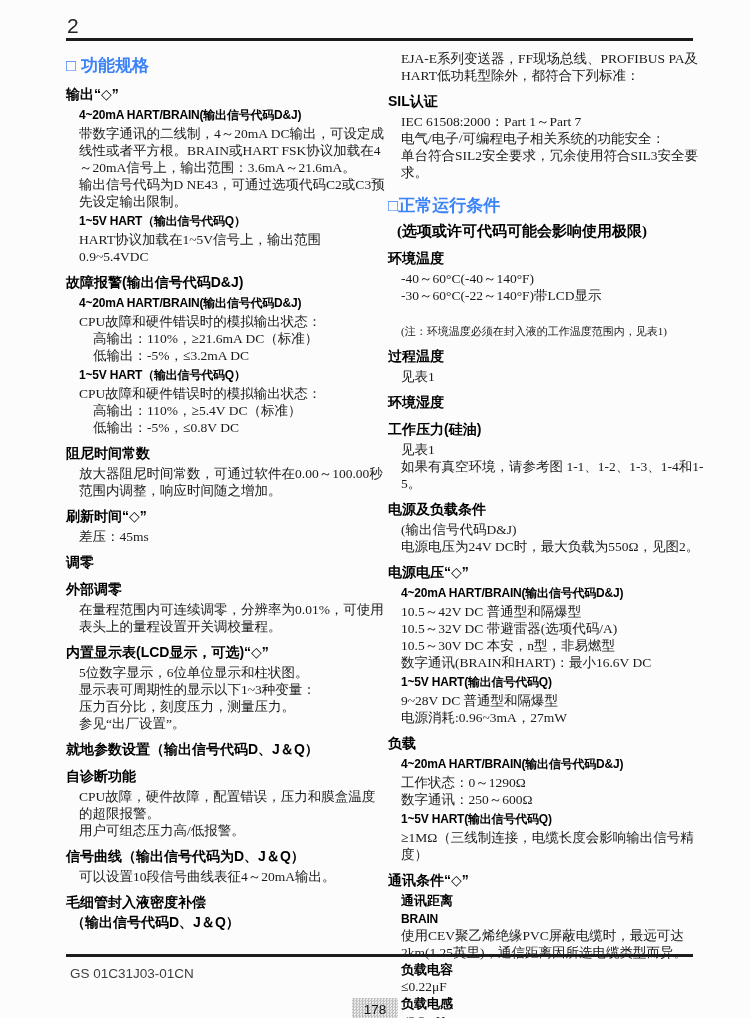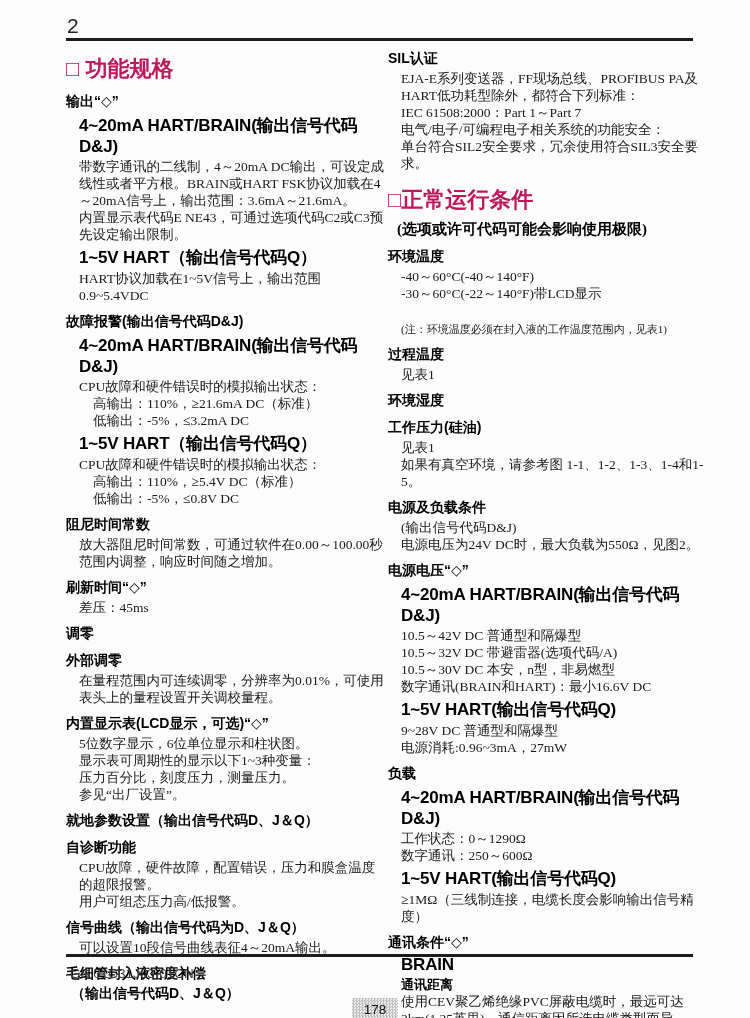--- a/index.html
+++ b/index.html
@@ -15,38 +15,38 @@
     font-size:21px; color:#222;
   }
   .header-rule { position:absolute; left:66px; top:38px; width:627px; height:3px; background:#1c1c1c; }
   .col { position:absolute; top:54px; width:322px; }
   .col-left  { left:66px; }
   .col-right { left:388px; top:50px; width:326px; }
 
   .blk { }
   .h1 {
     font-family:"Liberation Sans","DejaVu Sans",sans-serif;
-    font-weight:bold; font-size:22px; color:#be185d; margin:13px 0 5px;
+    font-weight:bold; font-size:17px; color:#3b82f6; margin:13px 0 5px;
   }
   .blk:first-child { margin-top:0; }
   .h1sub {
     font-family:Liberation Serif, serif;
     font-weight:bold; font-size:15px; color:#000; padding-left:9px; margin:0 0 5px;
   }
   .h2 {
     font-family:"Liberation Sans","DejaVu Sans",sans-serif;
     font-weight:bold; font-size:14px; color:#000; margin:9px 0 2px;
   }
   .h2cont {
     font-family:"Liberation Sans","DejaVu Sans",sans-serif;
     font-weight:bold; font-size:14px; color:#000; margin:0 0 2px 5px;
   }
   .h3 {
     font-family:"Liberation Sans","DejaVu Sans",sans-serif;
-    font-weight:bold; font-size:17px; color:#000; margin:3px 0 1px; padding-left:13px;
+    font-weight:bold; font-size:12px; color:#000; margin:3px 0 1px; padding-left:13px;
     letter-spacing:-0.2px;
   }
   .body  { font-size:13.5px; line-height:17px; padding-left:13px; }
   .body2 { font-size:13.5px; line-height:17px; padding-left:27px; }
   .note  { font-size:11px;  line-height:15px; padding-left:13px;margin-top:20px; }
   .bbody {
     font-family:"Liberation Sans","DejaVu Sans",sans-serif;
     font-weight:bold; font-size:13px; line-height:17px; padding-left:13px; color:#000;
   }
 
@@ -71,21 +71,21 @@
 
 <div class="page">
   <div class="page-num">2</div>
   <div class="header-rule"></div>
 
   <div class="col col-left" id="col-left">
       <div class="blk h1">□ 功能规格</div>
       <div class="blk h2">输出“◇”</div>
       <div class="blk h3">4~20mA HART/BRAIN(输出信号代码D&amp;J)</div>
       <div class="blk body">带数字通讯的二线制，4～20mA DC输出，可设定成线性或者平方根。BRAIN或HART FSK协议加载在4～20mA信号上，输出范围：3.6mA～21.6mA。</div>
-      <div class="blk body">内置显示表代码E NE43，可通过选项代码C2或C3预先设定输出限制。</div>
+      <div class="blk body">输出信号代码为D NE43，可通过选项代码C2或C3预先设定输出限制。</div>
       <div class="blk h3">1~5V HART（输出信号代码Q）</div>
       <div class="blk body">HART协议加载在1~5V信号上，输出范围0.9~5.4VDC</div>
       <div class="blk h2">故障报警(输出信号代码D&amp;J)</div>
       <div class="blk h3">4~20mA HART/BRAIN(输出信号代码D&amp;J)</div>
       <div class="blk body">CPU故障和硬件错误时的模拟输出状态：</div>
       <div class="blk body2">高输出：110%，≥21.6mA DC（标准）</div>
       <div class="blk body2">低输出：-5%，≤3.2mA DC</div>
       <div class="blk h3">1~5V HART（输出信号代码Q）</div>
       <div class="blk body">CPU故障和硬件错误时的模拟输出状态：</div>
       <div class="blk body2">高输出：110%，≥5.4V DC（标准）</div>
@@ -105,22 +105,22 @@
       <div class="blk h2">就地参数设置（输出信号代码D、J＆Q）</div>
       <div class="blk h2">自诊断功能</div>
       <div class="blk body">CPU故障，硬件故障，配置错误，压力和膜盒温度的超限报警。</div>
       <div class="blk body">用户可组态压力高/低报警。</div>
       <div class="blk h2">信号曲线（输出信号代码为D、J＆Q）</div>
       <div class="blk body">可以设置10段信号曲线表征4～20mA输出。</div>
       <div class="blk h2">毛细管封入液密度补偿</div>
       <div class="blk h2cont">（输出信号代码D、J＆Q）</div>
     </div>
   <div class="col col-right" id="col-right">
+      <div class="blk body">EJA-E系列变送器，FF现场总线、PROFIBUS PA及HART低功耗型除外，都符合下列标准：</div>
       <div class="blk h2">SIL认证</div>
-      <div class="blk body">EJA-E系列变送器，FF现场总线、PROFIBUS PA及HART低功耗型除外，都符合下列标准：</div>
       <div class="blk body">IEC 61508:2000：Part 1～Part 7</div>
       <div class="blk body">电气/电子/可编程电子相关系统的功能安全：</div>
       <div class="blk body">单台符合SIL2安全要求，冗余使用符合SIL3安全要求。</div>
       <div class="blk h1">□正常运行条件</div>
       <div class="blk h1sub">(选项或许可代码可能会影响使用极限)</div>
       <div class="blk h2">环境温度</div>
       <div class="blk body">-40～60°C(-40～140°F)</div>
       <div class="blk body">-30～60°C(-22～140°F)带LCD显示</div>
       <div class="blk note">(注：环境温度必须在封入液的工作温度范围内，见表1)</div>
       <div class="blk h2">过程温度</div>
@@ -141,22 +141,22 @@
       <div class="blk h3">1~5V HART(输出信号代码Q)</div>
       <div class="blk body">9~28V DC  普通型和隔爆型</div>
       <div class="blk body">电源消耗:0.96~3mA，27mW</div>
       <div class="blk h2">负载</div>
       <div class="blk h3">4~20mA HART/BRAIN(输出信号代码D&amp;J)</div>
       <div class="blk body">工作状态：0～1290Ω</div>
       <div class="blk body">数字通讯：250～600Ω</div>
       <div class="blk h3">1~5V HART(输出信号代码Q)</div>
       <div class="blk body">≥1MΩ（三线制连接，电缆长度会影响输出信号精度）</div>
       <div class="blk h2">通讯条件“◇”</div>
+      <div class="blk bbody">通讯距离</div>
       <div class="blk h3">BRAIN</div>
-      <div class="blk bbody">通讯距离</div>
       <div class="blk body">使用CEV聚乙烯绝缘PVC屏蔽电缆时，最远可达2km(1.25英里)，通信距离因所选电缆类型而异。</div>
       <div class="blk bbody">负载电容</div>
       <div class="blk body">≤0.22μF</div>
       <div class="blk bbody">负载电感</div>
       <div class="blk body">≤3.3mH</div>
     </div>
 
   <div class="footer-rule"></div>
   <div class="footer-docid">GS 01C31J03-01CN</div>
   <div class="footer-pagebox">178</div>

